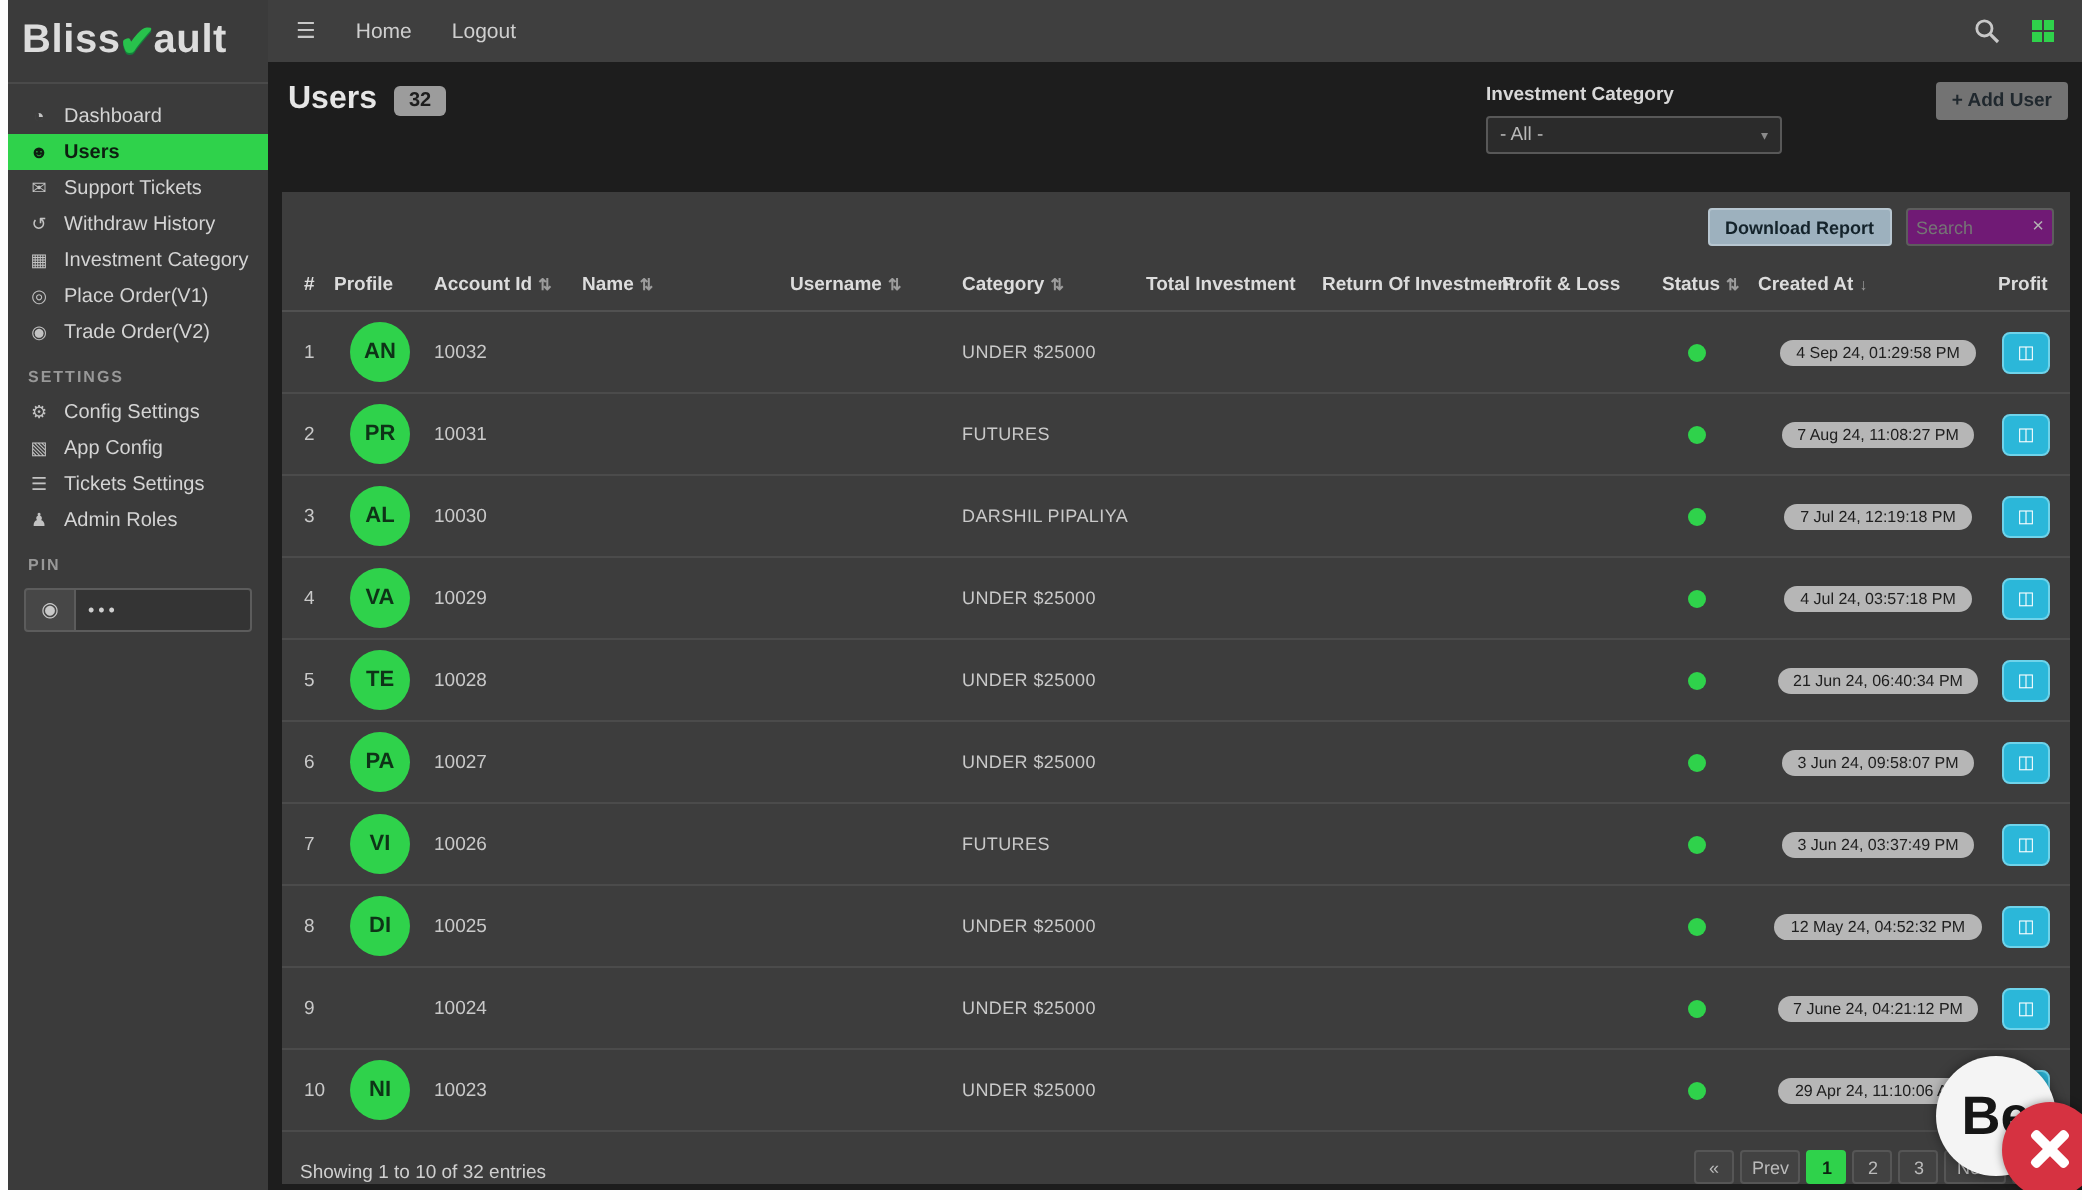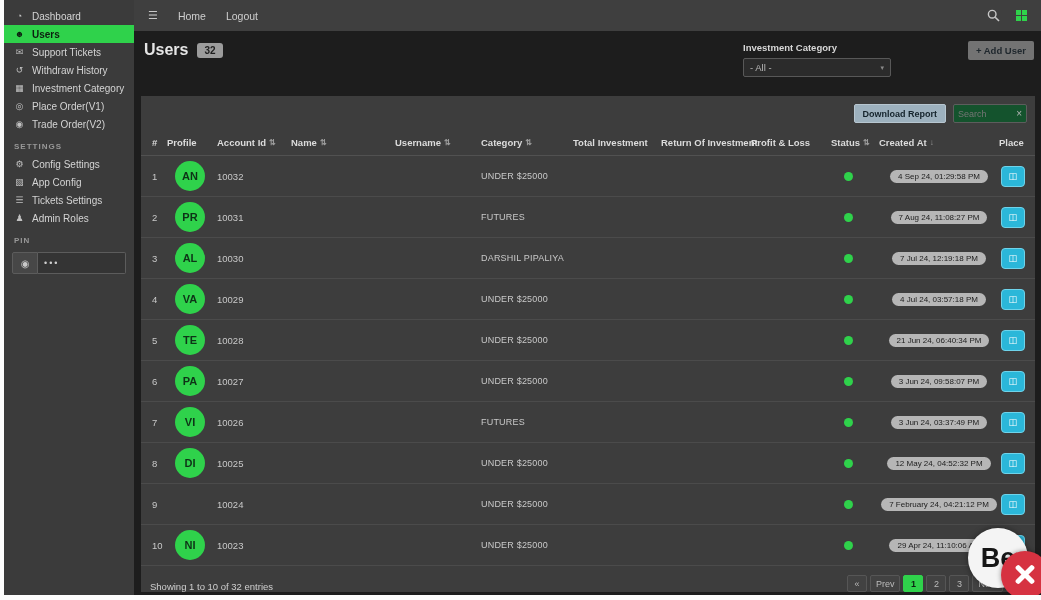--- a/index.html
+++ b/index.html
@@ -41,21 +41,21 @@
   .count-badge { margin-left:9px; background:#9c9c9c; color:#1e1e1e; font-size:10px; font-weight:bold; padding:2px 7px; border-radius:3px; }
   .filter { position:absolute; left:609px; top:11px; width:148px; }
   .filter-label { font-size:9.5px; font-weight:bold; color:#d8d8d8; margin-bottom:5px; }
   .filter-select { height:19px; background:#2b2b2b; border:1px solid #585858; border-radius:2px; color:#b9b9b9; font-size:9.5px; display:flex; align-items:center; justify-content:space-between; padding:0 6px; cursor:pointer; }
   .filter-caret { font-size:7px; color:#8a8a8a; }
   .add-user { position:absolute; right:7px; top:10px; background:#737373; color:#20282e; font-size:9.5px; font-weight:bold; border:none; border-radius:2px; padding:4px 8px; cursor:pointer; }
 
   
   .card { position:absolute; left:7px; top:65px; width:894px; height:496px; background:#3d3d3d; }
   .dl-btn { position:absolute; right:89px; top:8px; height:19px; background:#9db1be; color:#14232b; border:1px solid #b7c6d0; border-radius:2px; font-size:9px; font-weight:bold; padding:0 8px; cursor:pointer; }
-  .search-wrap { position:absolute; right:8px; top:8px; width:74px; height:19px; background:#14532d; border:1px solid #5d5d5d; border-radius:2px; display:flex; align-items:center; }
+  .search-wrap { position:absolute; right:8px; top:8px; width:74px; height:19px; background:#701a75; border:1px solid #5d5d5d; border-radius:2px; display:flex; align-items:center; }
   .search-input { flex:1; min-width:0; background:transparent; border:none; outline:none; color:#cccccc; font-size:9px; padding:0 4px; }
   .search-clear { color:#b3b3b3; font-size:10px; padding-right:4px; cursor:pointer; }
 
   .tgrid { display:grid; grid-template-columns:26px 50px 74px 104px 86px 92px 88px 90px 80px 48px 120px 36px; align-items:center; }
   .thead { position:absolute; left:0; top:34px; width:894px; height:26px; border-bottom:1px solid #515151; }
   .th { display:flex; align-items:center; gap:3px; font-size:9.5px; font-weight:bold; color:#dcdcdc; white-space:nowrap; cursor:pointer; }
   .th:first-child { padding-left:11px; }
   .sort { font-size:8px; color:#9d9d9d; }
   .tbody { position:absolute; left:0; top:60px; width:894px; }
   .trow { height:41px; border-bottom:1px solid #4b4b4b; }
@@ -83,20 +83,25 @@
   .wm-x1,.wm-x2 { position:absolute; left:12px; top:21px; width:24px; height:5px; background:#ffffff; border-radius:2px; }
   .wm-x1 { transform:rotate(45deg); } .wm-x2 { transform:rotate(-45deg); }
 </style>
 </head>
 <body>
 
 <div class="edge-left"></div>
 <div class="edge-bottom"></div>
 
 <div class="sidebar">
+  <div class="logo">
+    <span class="lt">Bliss</span>
+      <span class="lcheck">✔</span>
+      <span class="lt">ault</span>
+  </div>
   <div class="menu">
     <div class="mitem">
         <span class="mi">◔</span>
         <span>Dashboard</span>
       </div>
     <div class="mitem active">
         <span class="mi">☻</span>
         <span>Users</span>
       </div>
     <div class="mitem">
@@ -217,21 +222,21 @@
         </div>
       <div class="th">
           <span>Status</span>
           <span class="sort">⇅</span>
         </div>
       <div class="th">
           <span>Created At</span>
           <span class="sort">↓</span>
         </div>
       <div class="th">
-          <span>Place</span>
+          <span>Profit</span>
         </div>
     </div>
 
     <div class="tbody">
   <div class="trow tgrid">
     <div class="c c-num">1</div>
     <div class="c">
             <span class="avatar">AN</span>
           </div>
     <div class="c">10032</div>
@@ -438,21 +443,21 @@
     <div class="c"></div>
     <div class="c"></div>
     <div class="c c-cat">UNDER $25000</div>
     <div class="c"></div>
     <div class="c"></div>
     <div class="c"></div>
     <div class="c">
             <span class="dot"></span>
           </div>
     <div class="c c-created">
-            <span class="pill">7 February 24, 04:21:12 PM</span>
+            <span class="pill">7 June 24, 04:21:12 PM</span>
           </div>
     <div class="c">
             <button class="act-btn">
               <span class="act-ic">◫</span>
             </button>
           </div>
   </div>
 
   <div class="trow tgrid">
     <div class="c c-num">10</div>

